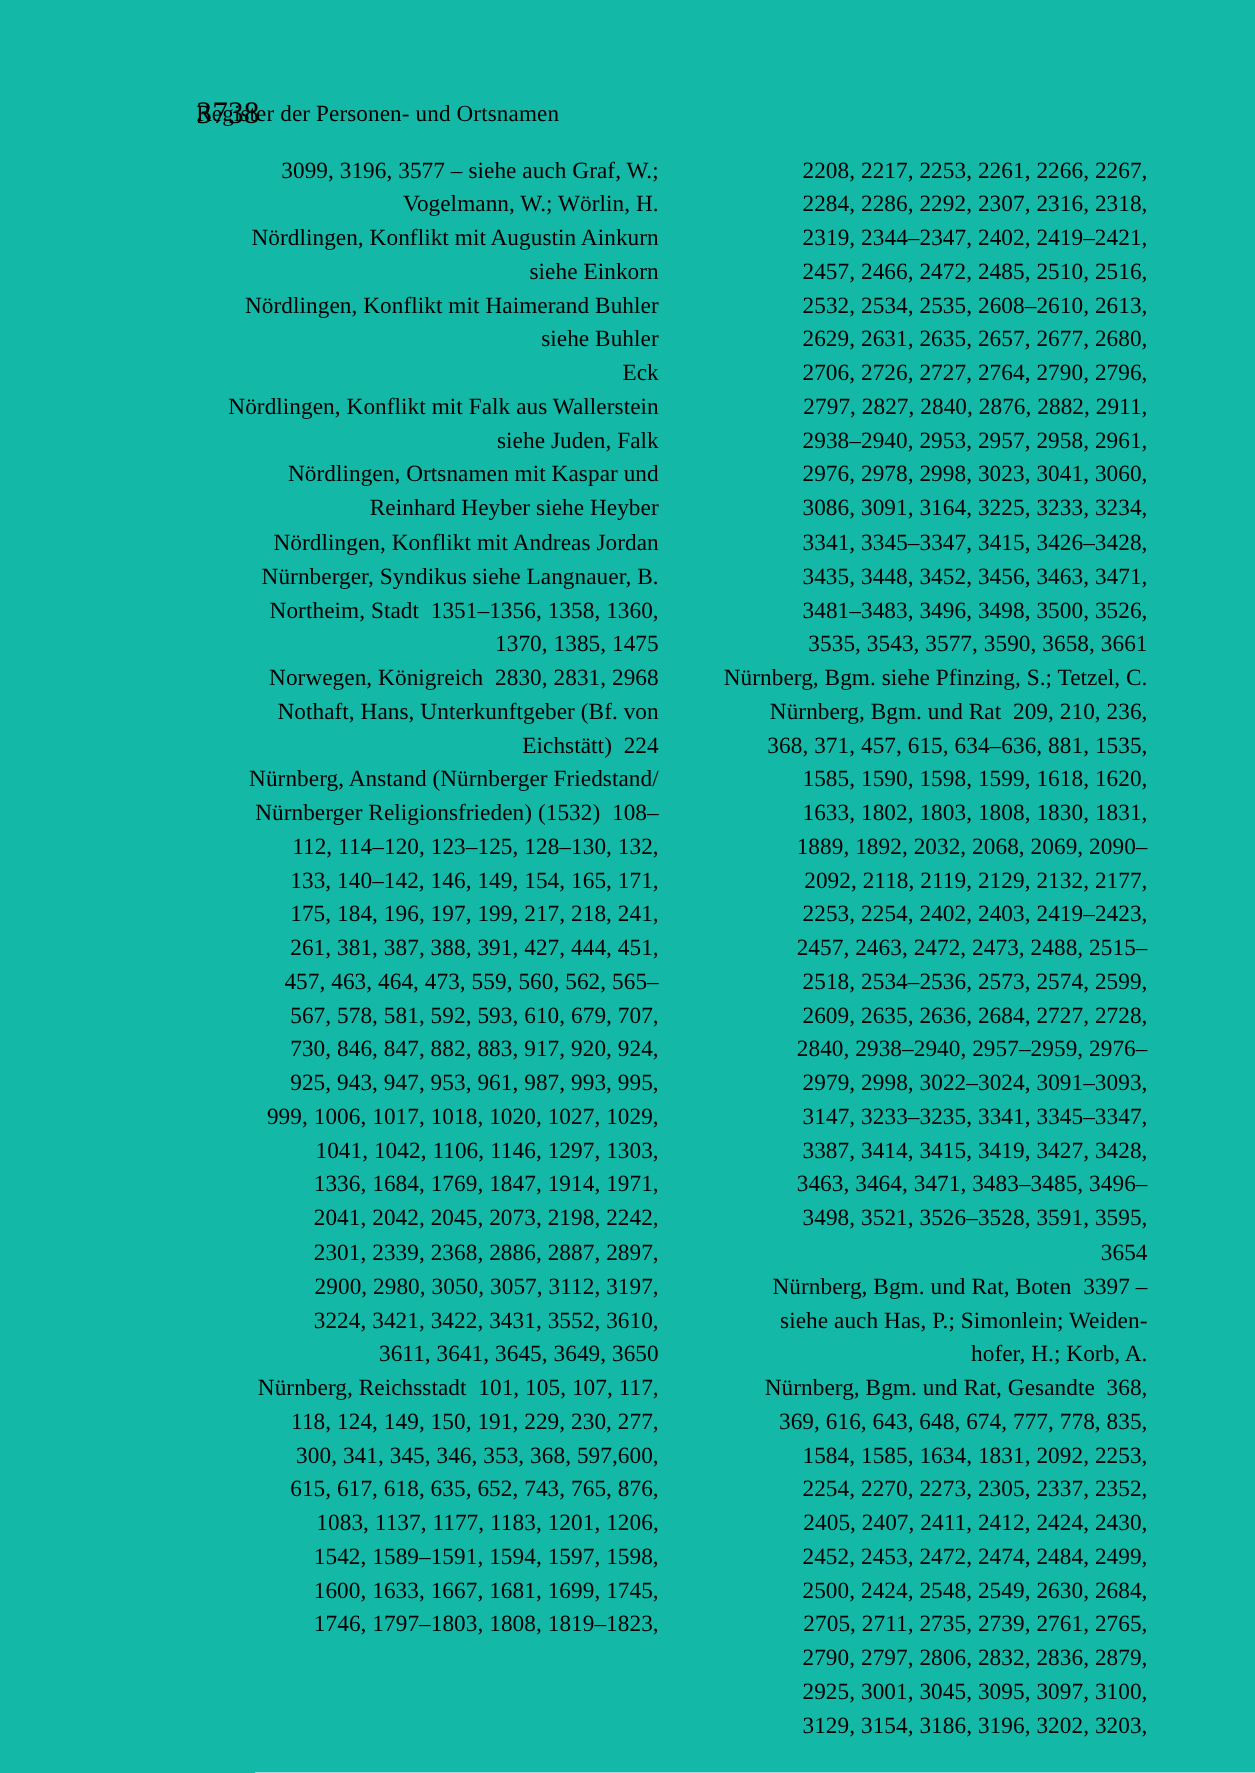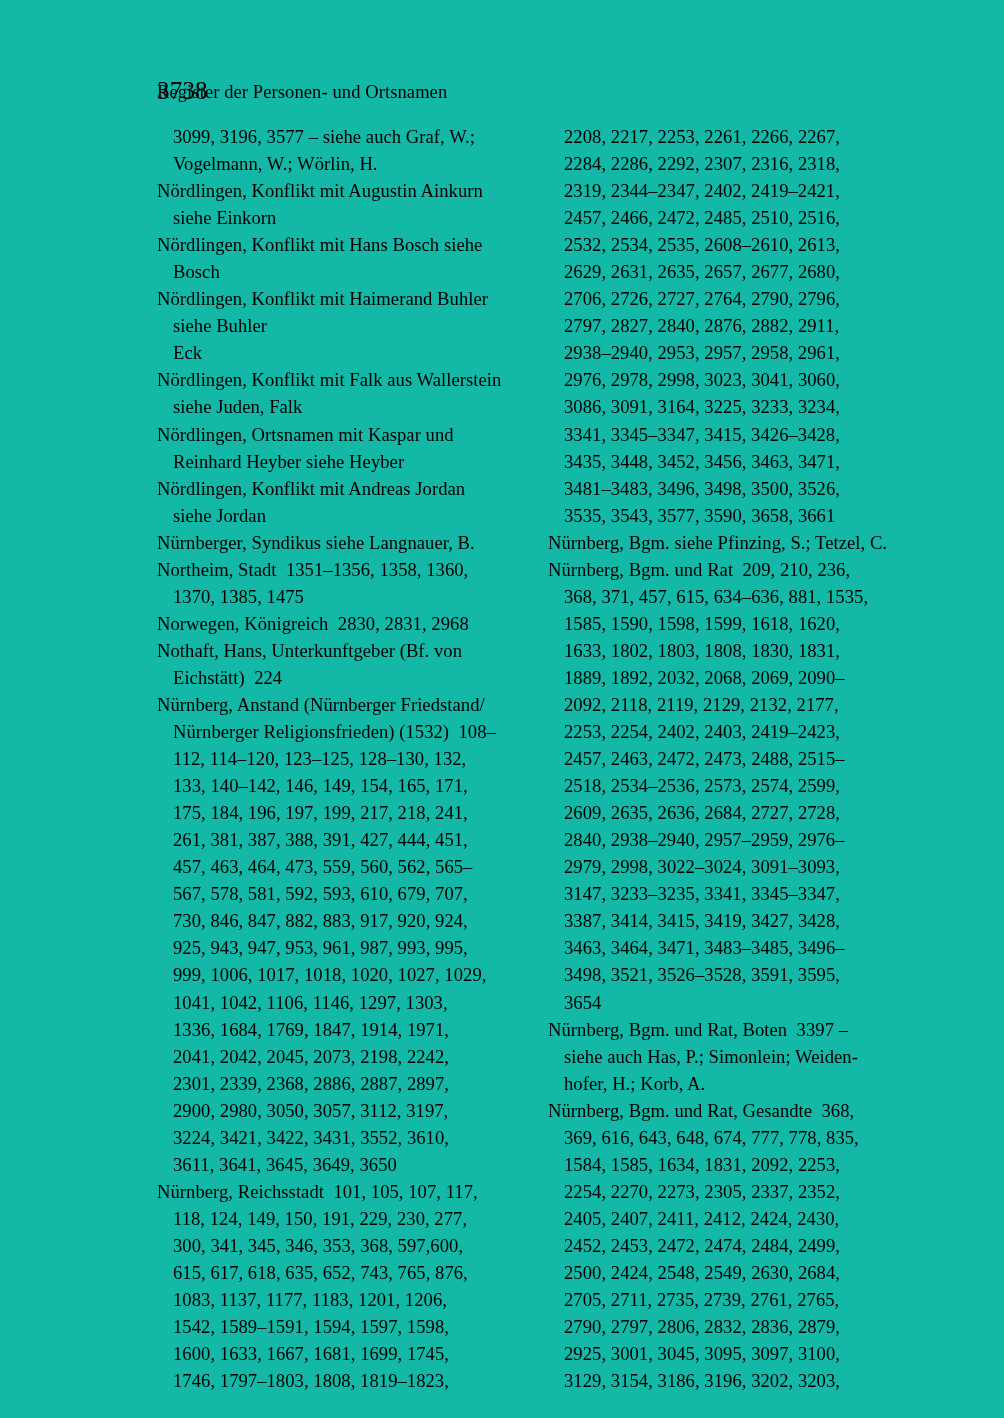--- a/index.html
+++ b/index.html
@@ -50,20 +50,21 @@
     top: 123px;
     font-size: 18.6px;
     line-height: 27.05px;
   }
   .col-left  { left: 157px; width: 370px; }
   .col-right { left: 548px; width: 370px; }
 
   .entry {
     margin: 0;
     padding: 0;
+    text-align: right;
   }
   
   .entry .line {
     display: block;
     white-space: pre;
     letter-spacing: 0.05px;
   }
   .entry .line.cont {
     padding-left: 16px;
   }
@@ -85,41 +86,36 @@
   <div class="col col-left" id="col-left">
       <div class="entry runon">
         <span class="line">3099, 3196, 3577 – siehe auch Graf, W.;</span>
         <span class="line">Vogelmann, W.; Wörlin, H.</span>
       </div>
       <div class="entry">
         <span class="line">Nördlingen, Konflikt mit Augustin Ainkurn</span>
         <span class="line cont">siehe Einkorn</span>
       </div>
       <div class="entry">
-        <span class="line">Nördlingen, Konflikt mit Hans Bosch siehe</span>
-        <span class="line cont">Bosch</span>
-      </div>
-      <div class="entry">
         <span class="line">Nördlingen, Konflikt mit Haimerand Buhler</span>
         <span class="line cont">siehe Buhler</span>
       </div>
       <div class="entry">
         <span class="line cont">Eck</span>
       </div>
       <div class="entry">
         <span class="line">Nördlingen, Konflikt mit Falk aus Wallerstein</span>
         <span class="line cont">siehe Juden, Falk</span>
       </div>
       <div class="entry">
         <span class="line">Nördlingen, Ortsnamen mit Kaspar und</span>
         <span class="line cont">Reinhard Heyber siehe Heyber</span>
       </div>
       <div class="entry">
         <span class="line">Nördlingen, Konflikt mit Andreas Jordan</span>
-        <span class="line cont">siehe Jordan</span>
       </div>
       <div class="entry">
         <span class="line">Nürnberger, Syndikus siehe Langnauer, B.</span>
       </div>
       <div class="entry">
         <span class="line">Northeim, Stadt  1351–1356, 1358, 1360,</span>
         <span class="line cont">1370, 1385, 1475</span>
       </div>
       <div class="entry">
         <span class="line">Norwegen, Königreich  2830, 2831, 2968</span>

